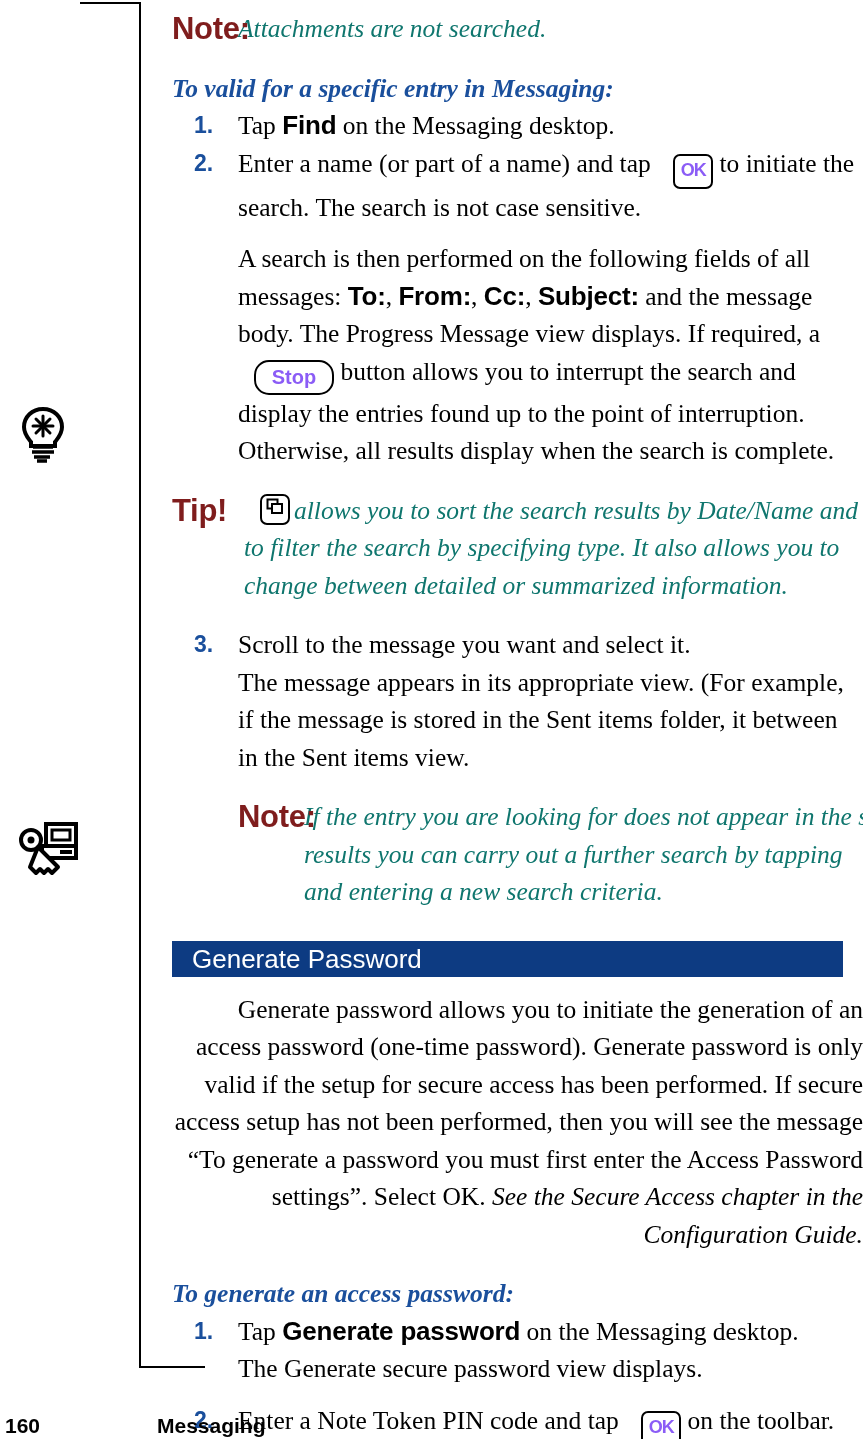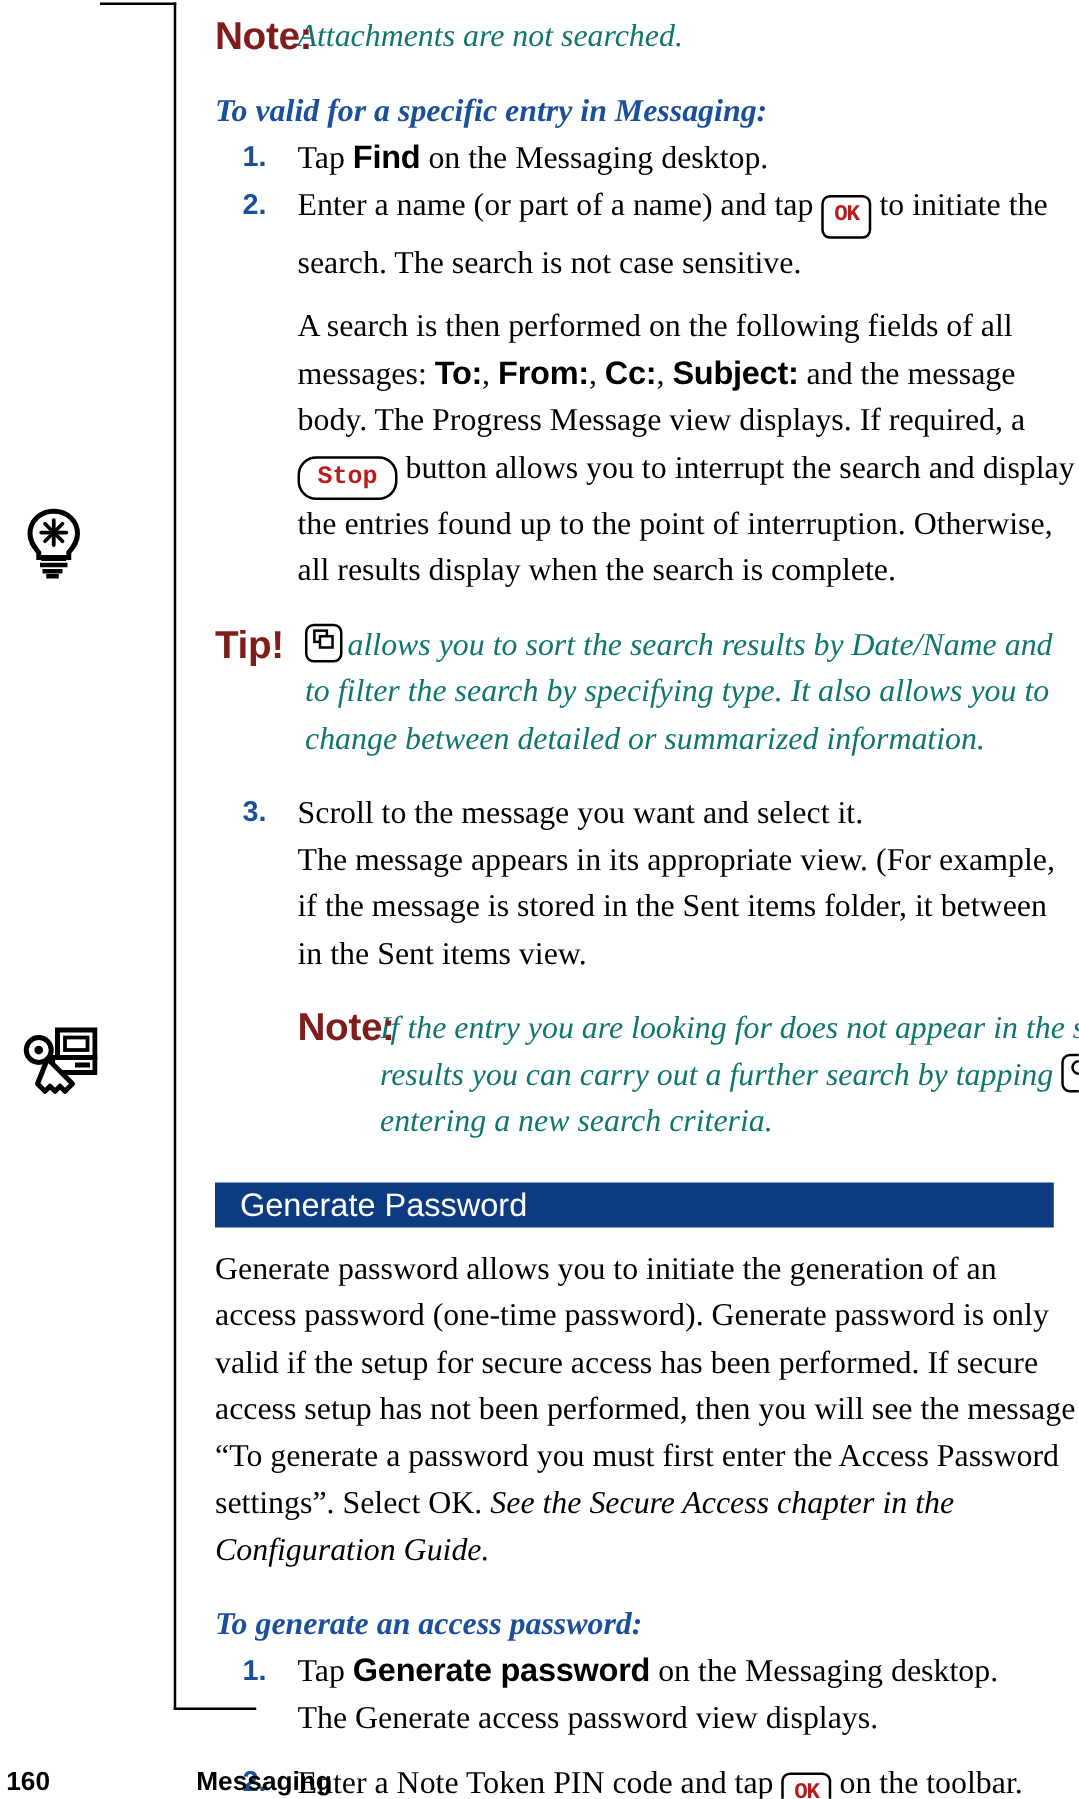--- a/index.html
+++ b/index.html
@@ -55,21 +55,21 @@
     position: absolute;
     left: 172px;
     top: 0px;
     width: 691px;
   }
 
   .para {
     font-size: 25.5px;
     line-height: 37.5px;
     margin: 0;
-    text-align: left;
+    text-align: right;
   }
 
   .note-block, .tip-block {
     position: relative;
     padding-left: 66px;
   }
   .note-block .lead, .tip-block .lead {
     position: absolute;
     left: 0;
     top: 0;
@@ -126,26 +126,27 @@
     font-size: 26px;
     letter-spacing: -0.2px;
   }
 
   
   .key {
     display: inline-block;
     vertical-align: -4px;
     border: 2.5px solid #000;
     border-radius: 7px;
-    font-family: Liberation Mono, monospace;
+    font-family: Liberation Sans, sans-serif;
     font-weight: bold;
     text-align: center;
     line-height: 1;
     background: #fff;
-    color: #b91c1c;
+    color: #8b5cf6;
+    margin-left: 16px;
   }
   .key-ok {
     width: 36px;
     height: 26px;
     font-size: 18px;
     padding-top: 5px;
     letter-spacing: -1px;
   }
   .key-stop {
     width: 76px;
@@ -306,21 +307,21 @@
 
   <div class="sp-md"></div>
 
   <div class="subhead">To generate an access password:</div>
 
   <div class="step">
     <span class="num">1.</span>
     <span class="step-body"><span>Tap </span><span class="ui-label">Generate password</span><span> on the Messaging desktop.</span></span>
   </div>
 
-  <div class="cont">The Generate access password view displays.</div>
+  <div class="cont">The Generate secure password view displays.</div>
 
   <div class="sp-sm"></div>
 
   <div class="step">
     <span class="num">2.</span>
     <span class="step-body"><span>Enter a Note Token PIN code and tap </span><span class="key key-ok">OK</span><span> on the toolbar. The password displays.</span></span>
   </div>
 
 </div>
 

